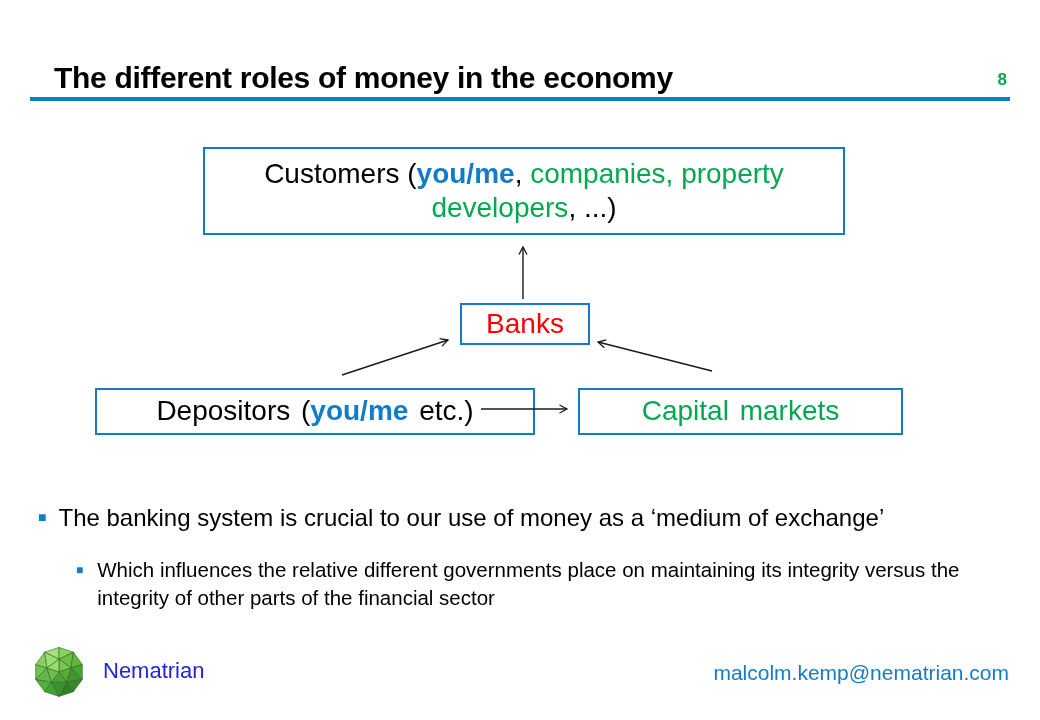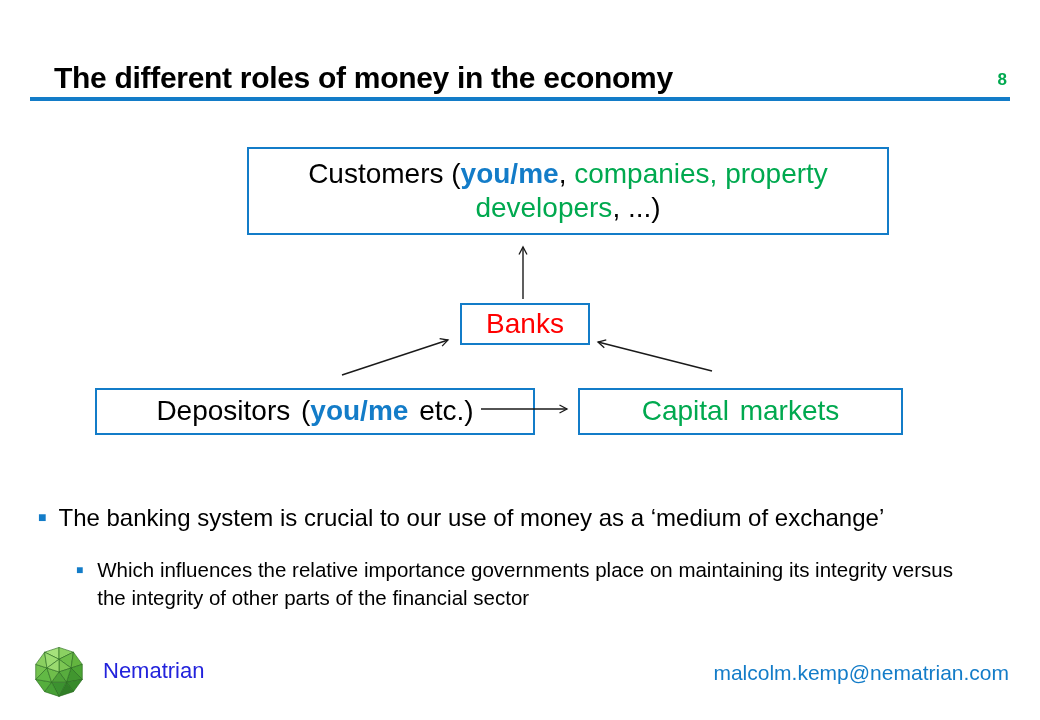--- a/index.html
+++ b/index.html
@@ -19,21 +19,21 @@
   .rule {
     position:absolute; left:30px; top:97px; width:980px; height:4px;
     background:var(--accent-blue);
   }
   
   .dbox {
     position:absolute; border:2px solid var(--accent-blue); background:#fff;
     display:flex; align-items:center; justify-content:center; text-align:center;
     font-size:28px; color:#000; box-sizing:border-box; line-height:1.22;
   }
-  .box-customers { left:203px; top:147px; width:642px; height:88px; padding:0 24px;margin-left:44px; }
+  .box-customers { left:203px; top:147px; width:642px; height:88px; padding:0 24px; }
   .box-banks     { left:460px; top:303px; width:130px; height:42px; color:var(--red); }
   .box-depositors{ left:95px;  top:388px; width:440px; height:47px; word-spacing:3px; }
   .box-capital   { left:578px; top:388px; width:325px; height:47px; color:var(--green); word-spacing:3px; }
   .arrow-layer { position:absolute; left:0; top:0; width:1040px; height:720px; pointer-events:none; }
   
   .bullet-row { position:absolute; display:flex; align-items:flex-start; color:#000; }
   .bullet-main { left:38px; top:503px; width:960px; font-size:24px; line-height:1.28; }
   .bullet-sub  { left:76px; top:556px; width:900px; font-size:20.5px; line-height:1.38; }
   .bullet-glyph { color:var(--accent-blue); flex:0 0 auto; }
   .bullet-main .bullet-glyph { font-size:14px; margin:6px 12px 0 0; }
@@ -82,21 +82,21 @@
     <line x1="712" y1="371" x2="598" y2="342" stroke="#1a1a1a" stroke-width="1.4" marker-end="url(#ah)"></line>
     <line x1="481" y1="409" x2="567" y2="409" stroke="#1a1a1a" stroke-width="1.4" marker-end="url(#ah)"></line>
   </svg>
 
   <div class="bullet-row bullet-main">
     <span class="bullet-glyph">■</span>
     <span>The banking system is crucial to our use of money as a ‘medium of exchange’</span>
   </div>
   <div class="bullet-row bullet-sub">
     <span class="bullet-glyph">■</span>
-    <span>Which influences the relative importance governments place on maintaining its integrity versus the integrity of other parts of the financial sector</span>
+    <span>Which influences the relative different governments place on maintaining its integrity versus the integrity of other parts of the financial sector</span>
   </div>
 
   <svg class="logo" viewBox="0 0 64 64">
     <g stroke="#2B6B21" stroke-width="0.7" stroke-linejoin="round">
       <polygon points="16.1,11.2 32,6 32,19" fill="#A5E17B"></polygon>
       <polygon points="32,6 47.9,11.2 32,19" fill="#8BD162"></polygon>
       <polygon points="32,19 47.9,11.2 45.3,28.7" fill="#6DBD49"></polygon>
       <polygon points="45.3,28.7 47.9,11.2 57.7,24.7" fill="#63B53F"></polygon>
       <polygon points="45.3,28.7 57.7,24.7 57.7,41.3" fill="#4CA434"></polygon>
       <polygon points="45.3,28.7 57.7,41.3 40.2,44.3" fill="#41962F"></polygon>

